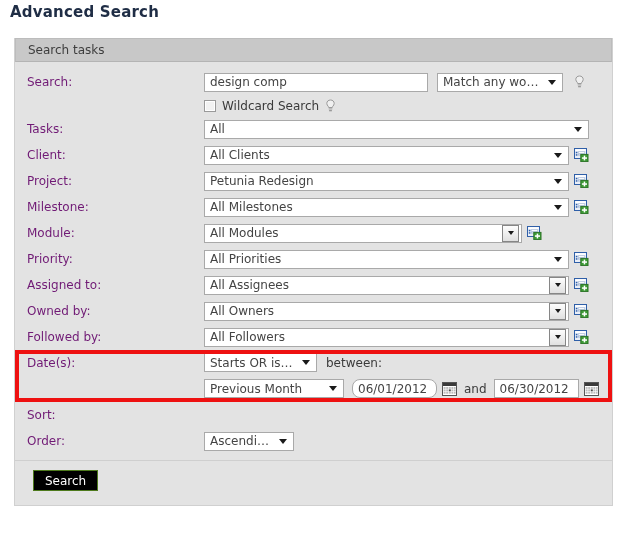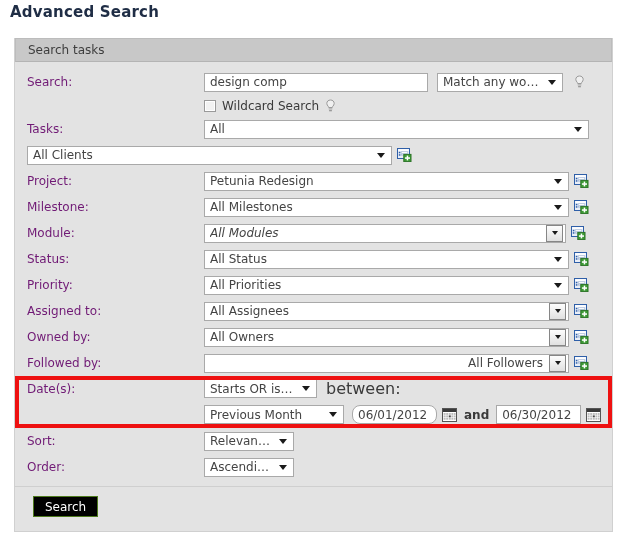--- a/index.html
+++ b/index.html
@@ -126,22 +126,22 @@
     position:absolute;
     left:0;right:0;
     border:4px solid #ee1111;
     box-sizing:border-box;
     pointer-events:none;
     z-index:5;
   }
   .date-block{position:relative;}
   .daterow1{display:flex;align-items:center;min-height:25px;padding-left:12px;}
   .daterow2{display:flex;align-items:center;min-height:27px;padding-left:12px;}
-  .between{font-size:16px;color:#3a3a3a;margin-left:9px;}
-  .andtxt{font-size:12px;color:#3a3a3a;margin:0 7px;font-weight:bold;}
+  .between{font-size:12px;color:#3a3a3a;margin-left:9px;}
+  .andtxt{font-size:12px;color:#3a3a3a;margin:0 7px;}
 
   .divider{
     height:1px;background:#cfcfcf;
     margin:6px 0 0 0;
   }
   .footer{padding:9px 0 10px 18px;}
   .searchbtn{
     display:inline-flex;align-items:center;justify-content:center;
     height:21px;min-width:58px;padding:0 11px;
     background:#6ba22e;
@@ -200,20 +200,21 @@
         <div class="row">
           <div class="row-label">Tasks:</div>
           <div class="ctrl">
             <div class="sel" style="width: 385px;">
               <span class="val">All</span>
               <span class="caret"></span>
             </div>
           </div>
         </div>
         <div class="row">
+          <div class="row-label">Client:</div>
           <div class="ctrl">
             <div class="sel" style="width: 365px;">
               <span class="val">All Clients</span>
               <span class="caret"></span>
             </div>
             <span style="display: flex; align-items: center;">
               <svg class="addicon" viewBox="0 0 15 14">
   <rect x="0.5" y="0.5" width="12" height="10" fill="#e9eef7" stroke="#2f5fa8"></rect>
   <rect x="1.3" y="1.3" width="10.4" height="1.6" fill="#ffffff"></rect>
   <rect x="1.8" y="3.8" width="1.6" height="1.5" fill="#2f5fa8"></rect>
@@ -267,47 +268,25 @@
   <rect x="6.8" y="6.4" width="7.2" height="7.2" fill="#3d9b35" stroke="#2c7327"></rect>
   <rect x="9.7" y="7.6" width="1.5" height="4.8" fill="#ffffff"></rect>
   <rect x="7.9" y="9.3" width="5.1" height="1.5" fill="#ffffff"></rect>
               </svg>
             </span>
           </div>
         </div>
         <div class="row">
           <div class="row-label">Module:</div>
           <div class="ctrl">
-            <div class="sel boxed" style="width: 362px; font-style: italic;">
+            <div class="sel boxed" style="width: 318px;">
               <span class="val">All Modules</span>
               <span class="btnbox">
                 <i></i>
               </span>
-            </div>
-            <span style="display: flex; align-items: center;">
-              <svg class="addicon" viewBox="0 0 15 14">
-  <rect x="0.5" y="0.5" width="12" height="10" fill="#e9eef7" stroke="#2f5fa8"></rect>
-  <rect x="1.3" y="1.3" width="10.4" height="1.6" fill="#ffffff"></rect>
-  <rect x="1.8" y="3.8" width="1.6" height="1.5" fill="#2f5fa8"></rect>
-  <rect x="4.2" y="3.8" width="6.6" height="1.5" fill="#ffffff" stroke="#8fa8cc" stroke-width="0.5"></rect>
-  <rect x="1.8" y="6.2" width="1.6" height="1.5" fill="#2f5fa8"></rect>
-  <rect x="4.2" y="6.2" width="6.6" height="1.5" fill="#ffffff" stroke="#8fa8cc" stroke-width="0.5"></rect>
-  <rect x="6.8" y="6.4" width="7.2" height="7.2" fill="#3d9b35" stroke="#2c7327"></rect>
-  <rect x="9.7" y="7.6" width="1.5" height="4.8" fill="#ffffff"></rect>
-  <rect x="7.9" y="9.3" width="5.1" height="1.5" fill="#ffffff"></rect>
-              </svg>
-            </span>
-          </div>
-        </div>
-        <div class="row">
-          <div class="row-label">Status:</div>
-          <div class="ctrl">
-            <div class="sel" style="width: 365px;">
-              <span class="val">All Status</span>
-              <span class="caret"></span>
             </div>
             <span style="display: flex; align-items: center;">
               <svg class="addicon" viewBox="0 0 15 14">
   <rect x="0.5" y="0.5" width="12" height="10" fill="#e9eef7" stroke="#2f5fa8"></rect>
   <rect x="1.3" y="1.3" width="10.4" height="1.6" fill="#ffffff"></rect>
   <rect x="1.8" y="3.8" width="1.6" height="1.5" fill="#2f5fa8"></rect>
   <rect x="4.2" y="3.8" width="6.6" height="1.5" fill="#ffffff" stroke="#8fa8cc" stroke-width="0.5"></rect>
   <rect x="1.8" y="6.2" width="1.6" height="1.5" fill="#2f5fa8"></rect>
   <rect x="4.2" y="6.2" width="6.6" height="1.5" fill="#ffffff" stroke="#8fa8cc" stroke-width="0.5"></rect>
   <rect x="6.8" y="6.4" width="7.2" height="7.2" fill="#3d9b35" stroke="#2c7327"></rect>
@@ -383,21 +362,21 @@
   <rect x="6.8" y="6.4" width="7.2" height="7.2" fill="#3d9b35" stroke="#2c7327"></rect>
   <rect x="9.7" y="7.6" width="1.5" height="4.8" fill="#ffffff"></rect>
   <rect x="7.9" y="9.3" width="5.1" height="1.5" fill="#ffffff"></rect>
               </svg>
             </span>
           </div>
         </div>
         <div class="row">
           <div class="row-label">Followed by:</div>
           <div class="ctrl">
-            <div class="sel boxed" style="width: 365px; justify-content: flex-end;">
+            <div class="sel boxed" style="width: 365px;">
               <span class="val">All Followers</span>
               <span class="btnbox">
                 <i></i>
               </span>
             </div>
             <span style="display: flex; align-items: center;">
               <svg class="addicon" viewBox="0 0 15 14">
   <rect x="0.5" y="0.5" width="12" height="10" fill="#e9eef7" stroke="#2f5fa8"></rect>
   <rect x="1.3" y="1.3" width="10.4" height="1.6" fill="#ffffff"></rect>
   <rect x="1.8" y="3.8" width="1.6" height="1.5" fill="#2f5fa8"></rect>
@@ -482,24 +461,20 @@
               </g>
               <rect x="6.8" y="7.4" width="2" height="1.9" fill="#4a4a4a"></rect>
             </svg>
           </span>
         </div>
       </div>
     </div>
 
     <div class="row">
       <div class="row-label">Sort:</div>
-      <div class="sel" style="width:90px;">
-        <span class="val">Relevance</span>
-        <span class="caret"></span>
-      </div>
     </div>
 
     <div class="row">
       <div class="row-label">Order:</div>
       <div class="sel" style="width:90px;">
         <span class="val">Ascending</span>
         <span class="caret"></span>
       </div>
     </div>
 

